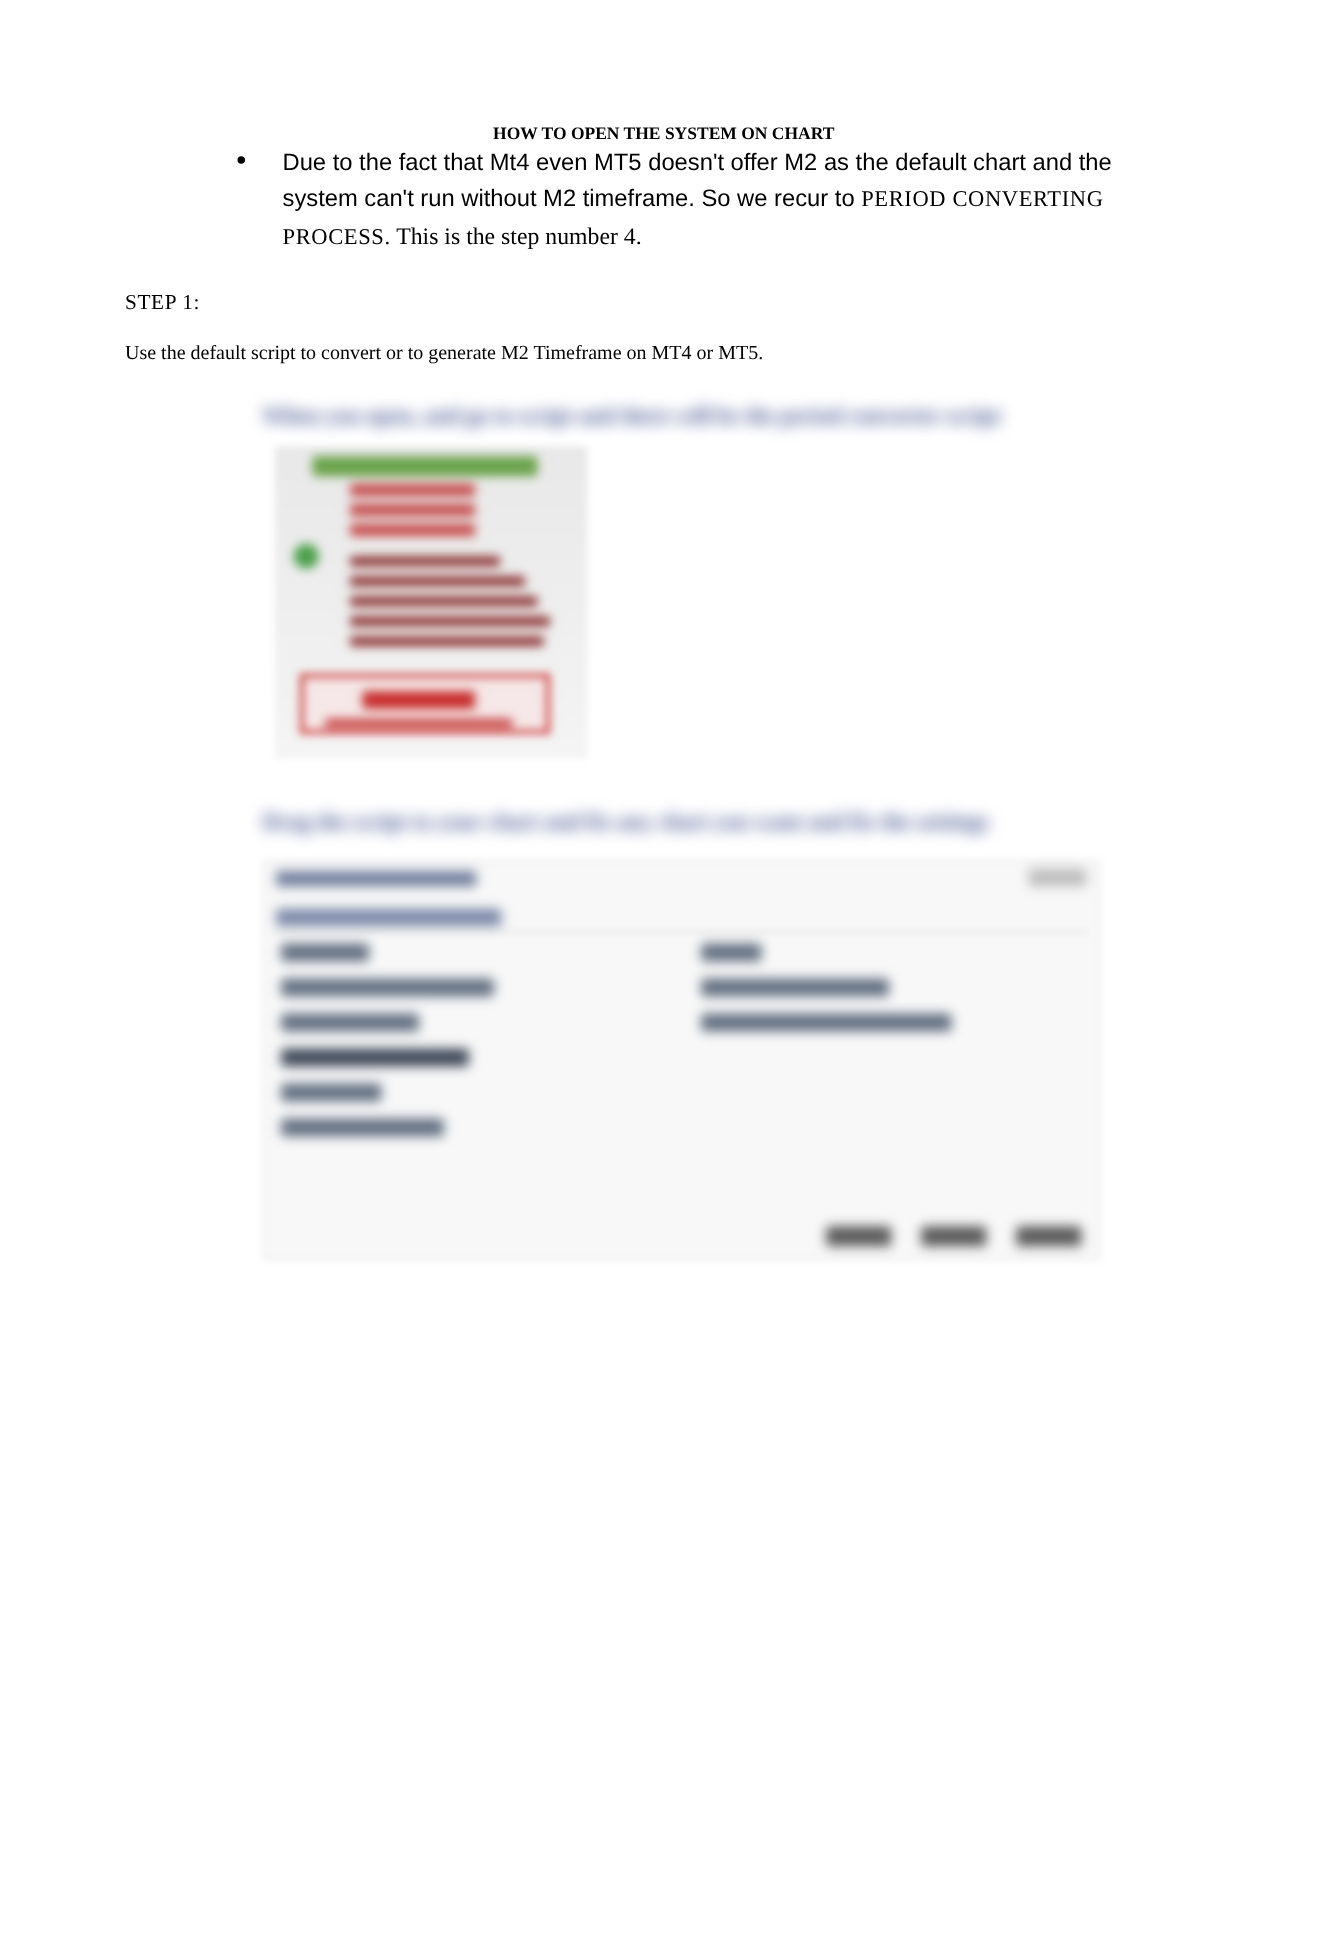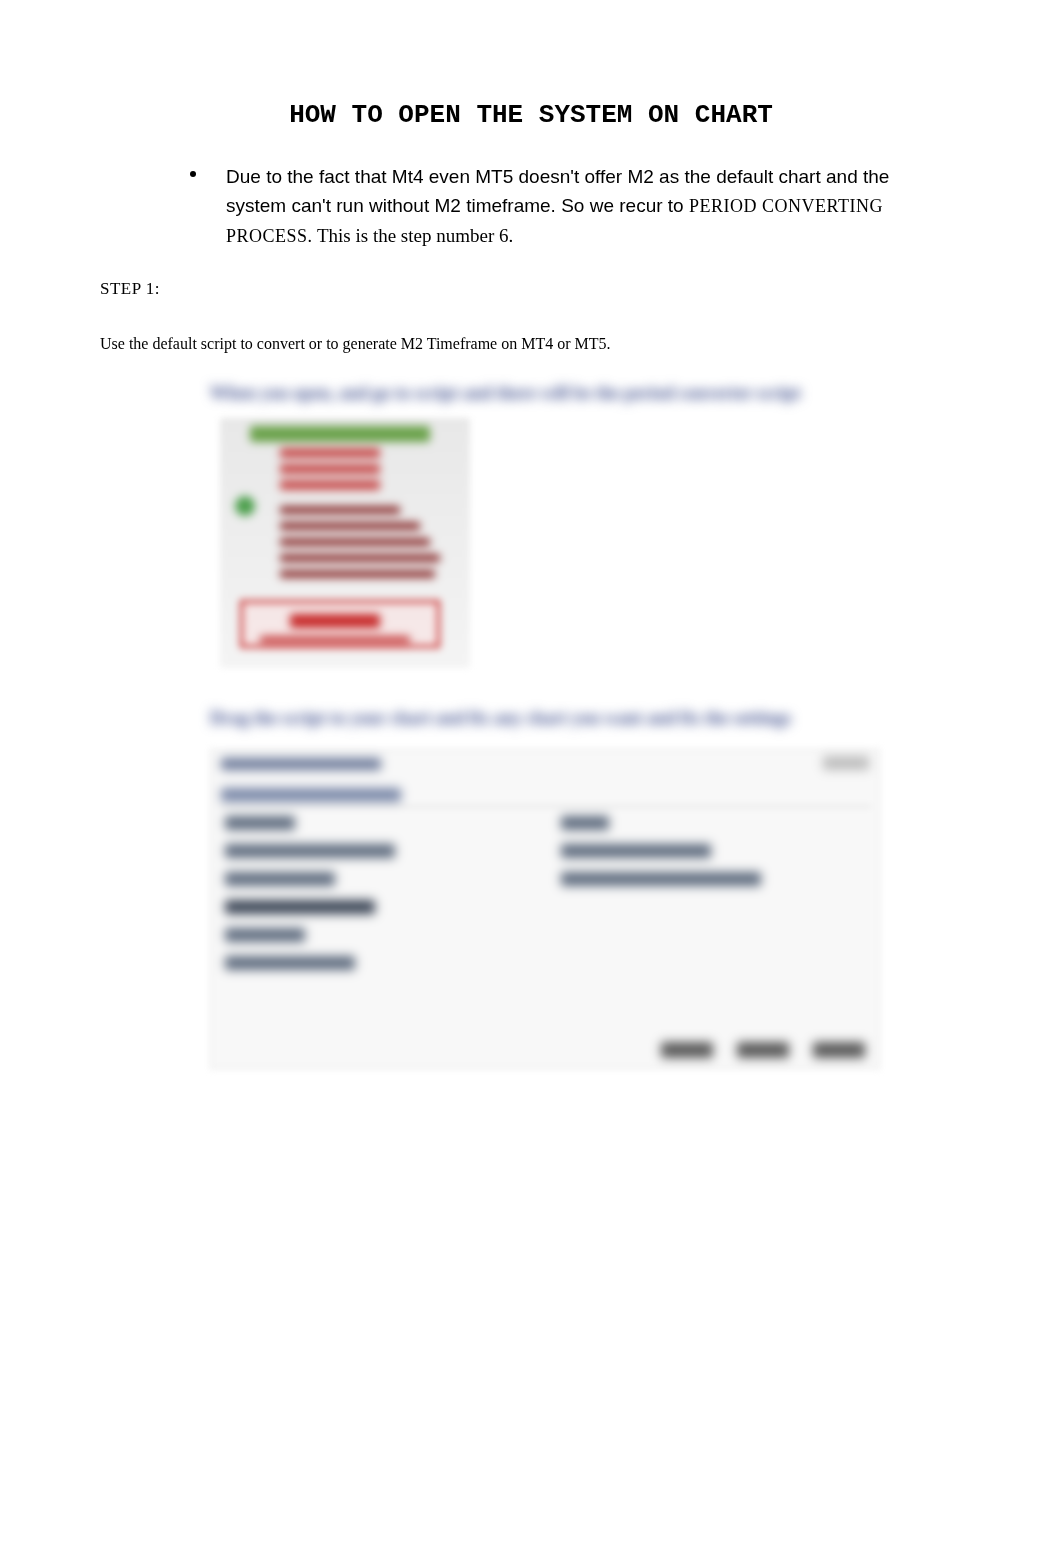--- a/index.html
+++ b/index.html
@@ -7,23 +7,22 @@
       background: #fff;
       font-family: Georgia, 'Times New Roman', serif;
       width: 1062px;
       height: 1556px;
       padding: 100px 100px 40px 100px;
       color: #000;
     }
     .title {
       text-align: center;
       font-weight: bold;
-      font-size: 26px;
-      margin-bottom: 32px;
-      font-family: Liberation Mono, monospace;
+      font-size: 14px;
+      font-family: Liberation Serif, serif;
     }
     .bullet-wrap {
       display: flex;
       margin-left: 90px;
       margin-right: 10px;
       margin-bottom: 28px;
     }
     .dot {
       width: 6px;
       height: 6px;
@@ -46,21 +45,21 @@
       letter-spacing: 0.5px;
     }
     .plain-serif {
       font-family: Georgia, serif;
       font-size: 19px;
     }
     .step-label {
       font-family: Georgia, serif;
       font-variant: small-caps;
       font-size: 17px;
-      margin-bottom: 36px;
+      margin-bottom: 22px;
       letter-spacing: 0.5px;
     }
     .step-body {
       font-family: Georgia, serif;
       font-size: 16px;
       margin-bottom: 30px;
     }
     .blurred-zone {
       margin-left: 110px;
       margin-right: 0;
@@ -133,21 +132,21 @@
     .dp-btn { width:52px; height:16px; background:#5a5a5a; border-radius:2px; filter:blur(4px);}
   </style>
 </head>
 <body>
 
 <h1 class="title">HOW TO OPEN THE SYSTEM ON CHART</h1>
 
 <div class="bullet-wrap">
   <div class="dot"></div>
   <div class="bullet-text">
-    <span>Due to the fact that Mt4 even MT5 doesn't offer M2 as the default chart and the system can't run without M2 timeframe. So we recur to </span><span class="smallcaps">PERIOD CONVERTING PROCESS.</span><span class="plain-serif">  This is the step number 6.</span>
+    <span>Due to the fact that Mt4 even MT5 doesn't offer M2 as the default chart and the system can't run without M2 timeframe. So we recur to </span><span class="smallcaps">PERIOD CONVERTING PROCESS.</span><span class="plain-serif">  This is the step number 4.</span>
   </div>
 </div>
 
 <div class="step-label">STEP 1:</div>
 
 <div class="step-body">Use the default script to convert or to generate M2 Timeframe on MT4 or MT5.</div>
 
 <div class="blurred-zone">
   <div class="blur-line">When you open, and go to script and there will be the period converter script</div>
 

